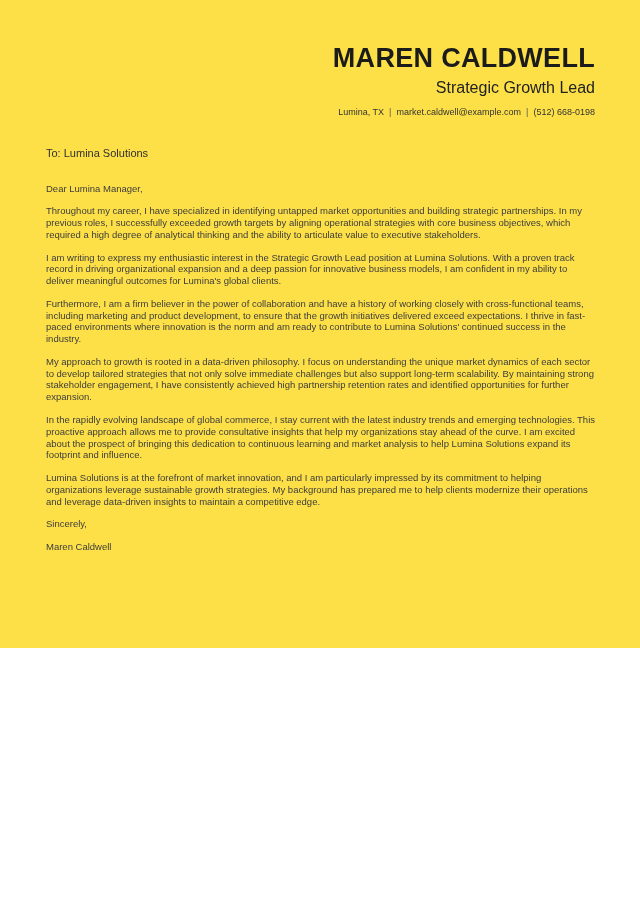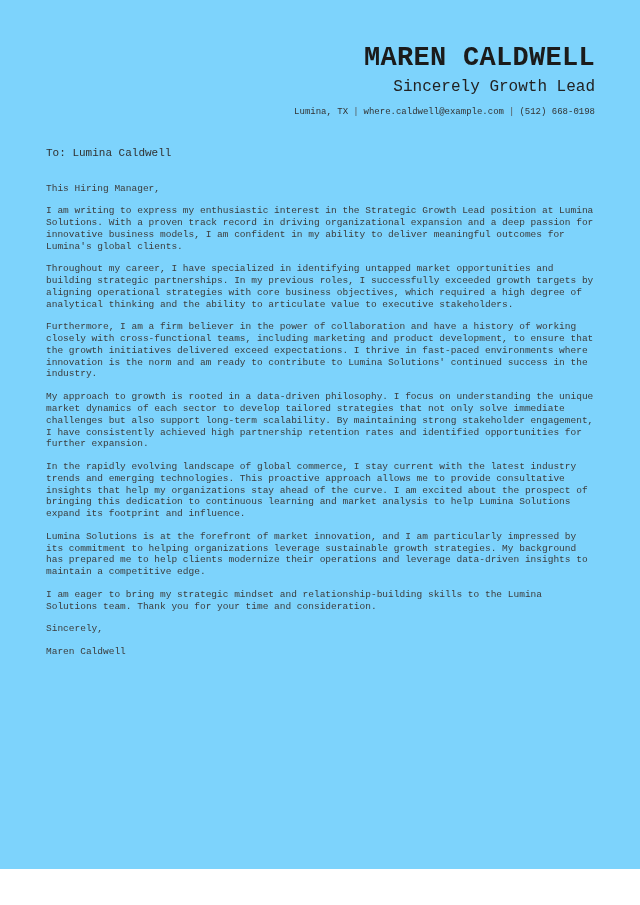--- a/index.html
+++ b/index.html
@@ -3,23 +3,23 @@
 <meta charset="utf-8">
 <style>
   html, body {
     margin: 0;
     padding: 0;
     background: #ffffff;
   }
   .page {
     position: relative;
     width: 640px;
-    height: 869px;
-    background: #7dd3fc;
-    font-family: Liberation Mono, monospace;
+    height: 648px;
+    background: #fde047;
+    font-family: Liberation Sans, sans-serif;
     color: #3c3c3c;
     box-sizing: border-box;
     overflow: hidden;
   }
   .header {
     padding: 44px 45px 0 45px;
     text-align: right;
   }
   .name {
     font-size: 27px;
@@ -79,35 +79,34 @@
     margin-top: 11px;
   }
 </style>
 </head>
 <body>
 
 <div class="page">
 
   <div class="header">
     <div class="name">MAREN CALDWELL</div>
-    <div class="job-title">Sincerely Growth Lead</div>
+    <div class="job-title">Strategic Growth Lead</div>
     <div class="contact-line">
-      <span>Lumina, TX</span><span class="contact-sep">|</span><span>where.caldwell@example.com</span><span class="contact-sep">|</span><span>(512) 668-0198</span>
+      <span>Lumina, TX</span><span class="contact-sep">|</span><span>market.caldwell@example.com</span><span class="contact-sep">|</span><span>(512) 668-0198</span>
     </div>
   </div>
 
   <div class="letter">
-    <div class="recipient">To: Lumina Caldwell</div>
-    <div class="salutation">This Hiring Manager,</div>
+    <div class="recipient">To: Lumina Solutions</div>
+    <div class="salutation">Dear Lumina Manager,</div>
 
+    <p class="para">Throughout my career, I have specialized in identifying untapped market opportunities and building strategic partnerships. In my previous roles, I successfully exceeded growth targets by aligning operational strategies with core business objectives, which required a high degree of analytical thinking and the ability to articulate value to executive stakeholders.</p>
     <p class="para">I am writing to express my enthusiastic interest in the Strategic Growth Lead position at Lumina Solutions. With a proven track record in driving organizational expansion and a deep passion for innovative business models, I am confident in my ability to deliver meaningful outcomes for Lumina's global clients.</p>
-    <p class="para">Throughout my career, I have specialized in identifying untapped market opportunities and building strategic partnerships. In my previous roles, I successfully exceeded growth targets by aligning operational strategies with core business objectives, which required a high degree of analytical thinking and the ability to articulate value to executive stakeholders.</p>
     <p class="para">Furthermore, I am a firm believer in the power of collaboration and have a history of working closely with cross-functional teams, including marketing and product development, to ensure that the growth initiatives delivered exceed expectations. I thrive in fast-paced environments where innovation is the norm and am ready to contribute to Lumina Solutions' continued success in the industry.</p>
     <p class="para">My approach to growth is rooted in a data-driven philosophy. I focus on understanding the unique market dynamics of each sector to develop tailored strategies that not only solve immediate challenges but also support long-term scalability. By maintaining strong stakeholder engagement, I have consistently achieved high partnership retention rates and identified opportunities for further expansion.</p>
     <p class="para">In the rapidly evolving landscape of global commerce, I stay current with the latest industry trends and emerging technologies. This proactive approach allows me to provide consultative insights that help my organizations stay ahead of the curve. I am excited about the prospect of bringing this dedication to continuous learning and market analysis to help Lumina Solutions expand its footprint and influence.</p>
     <p class="para">Lumina Solutions is at the forefront of market innovation, and I am particularly impressed by its commitment to helping organizations leverage sustainable growth strategies. My background has prepared me to help clients modernize their operations and leverage data-driven insights to maintain a competitive edge.</p>
-    <p class="para">I am eager to bring my strategic mindset and relationship-building skills to the Lumina Solutions team. Thank you for your time and consideration.</p>
 
     <div class="closing">Sincerely,</div>
     <div class="signature">Maren Caldwell</div>
   </div>
 
 </div>
 
 </body></html>

